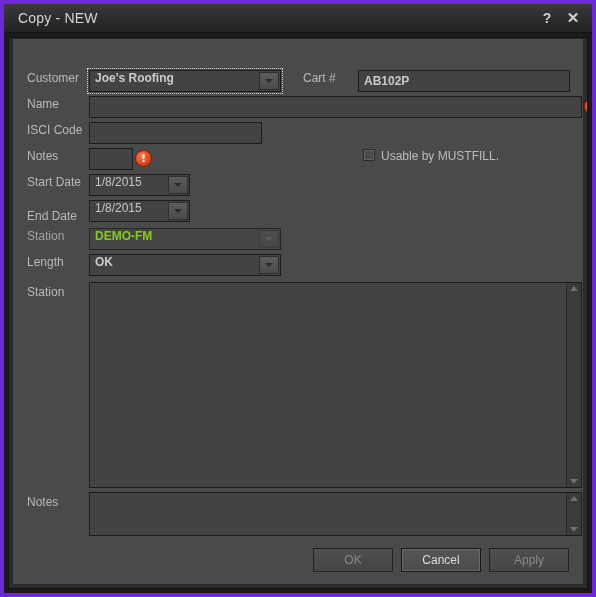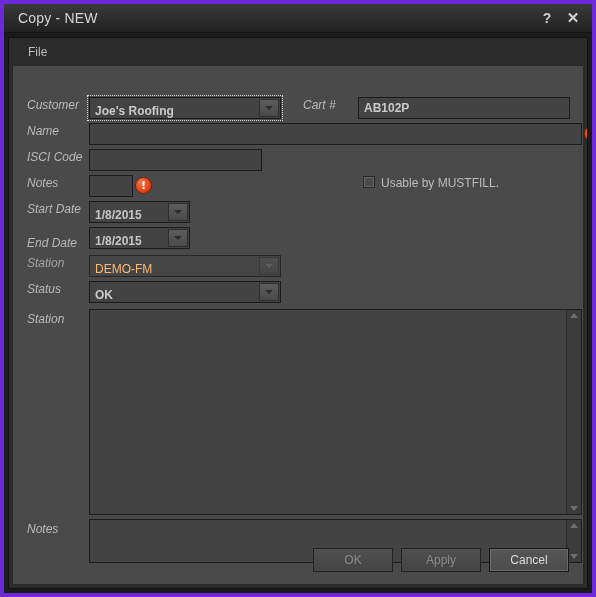--- a/index.html
+++ b/index.html
@@ -93,21 +93,21 @@
     align-items: center;
     justify-content: flex-end;
     padding-right: 12px;
     font-size: 11.5px;
     color: #bdbdbd;
   }
 
   
   .form { position: absolute; left: 0; top: 22px; right: 0; bottom: 0; }
 
-  .row { position: absolute; display: flex; align-items: flex-start; font-style: italic; }
+  .row { position: absolute; display: flex; align-items: flex-start; }
   .lbl {
     font-size: 12px;
     color: #b9b9b9;
     white-space: nowrap;
   }
   .lbl.disabled { color: #a3a3a3; }
 
   
   .field {
     background: #434343;
@@ -121,51 +121,51 @@
     align-items: center;
     outline: none;
   }
   .field.val-bold { font-weight: bold; color: #c9c9c9; }
 
   .combo {
     background: #434343;
     border: 1px solid #1c1c1c;
     height: 22px;
     display: flex;
-    align-items: flex-end;
+    align-items: flex-start;
     position: relative;
   }
   .combo .cval {
     flex: 1 1 auto;
     padding: 0 4px 0 5px;
     font-size: 12px;
     color: #cacaca;
     font-weight: bold;
     overflow: hidden;
     white-space: nowrap;
   }
-  .combo.plain .cval { font-weight: bold; color: #c6c6c6; }
+  .combo.plain .cval { font-weight: normal; color: #c6c6c6; }
   .combo .cbtn {
     flex: 0 0 20px;
     align-self: stretch;
     margin: 1px 1px 1px 0;
     background: linear-gradient(to bottom, #5c5c5c, #4a4a4a);
     border: 1px solid #2f2f2f;
     display: flex; align-items: center; justify-content: center;
   }
   .arrow-dn {
     width: 0; height: 0;
     border-left: 4px solid transparent;
     border-right: 4px solid transparent;
     border-top: 4px solid #2b2b2b;
   }
   .combo.focused { outline: 1px dotted #d8d8d8; outline-offset: 1px; }
 
   .combo.disabled { background: #454545; border-color: #262626; }
-  .combo.disabled .cval { color: #fdba74; font-weight: normal; }
+  .combo.disabled .cval { color: #84cc16; font-weight: bold; }
   .combo.disabled .cbtn {
     background: linear-gradient(to bottom, #4e4e4e, #454545);
     border-color: #3a3a3a;
   }
   .combo.disabled .arrow-dn { border-top-color: #5e5e5e; }
 
   
   .err-icon {
     width: 17px; height: 17px;
     border-radius: 50%;
@@ -262,23 +262,20 @@
 <div class="window">
 
   <div class="titlebar">
     <div class="title-text">Copy - NEW</div>
     <div class="win-btn help">?</div>
     <div class="win-btn">✕</div>
   </div>
 
   <div class="client">
 
-    <div class="menubar">
-      <div class="menu-item">File</div>
-    </div>
 
     <div class="panel">
 
 
       <div class="form">
 
         <div class="row" style="left:14px; top:10px;">
           <div class="lbl" style="width:62px;">Customer</div>
         </div>
         <div class="combo focused" style="position:absolute; left:76px; top:9px; width:192px;">
@@ -347,21 +344,21 @@
           <div class="lbl disabled">Station</div>
         </div>
         <div class="combo plain disabled" style="position:absolute; left:76px; top:167px; width:192px;">
           <div class="cval">DEMO-FM</div>
           <div class="cbtn">
             <span class="arrow-dn"></span>
           </div>
         </div>
 
         <div class="row" style="left:14px; top:194px;">
-          <div class="lbl">Status</div>
+          <div class="lbl">Length</div>
         </div>
         <div class="combo" style="position:absolute; left:76px; top:193px; width:192px;">
           <div class="cval">OK</div>
           <div class="cbtn">
             <span class="arrow-dn"></span>
           </div>
         </div>
 
         <div class="row" style="left:14px; top:224px;">
           <div class="lbl">Station</div>
@@ -380,20 +377,20 @@
         <div class="ta-wrap" style="left:76px; top:431px; width:493px; height:44px;">
           <textarea class="ta" style=""></textarea>
           <div class="sbar">
             <span class="sb-up"></span>
             <span class="sb-dn"></span>
           </div>
         </div>
 
         <div class="btnrow">
           <div class="btn">OK</div>
+          <div class="btn enabled">Cancel</div>
           <div class="btn">Apply</div>
-          <div class="btn enabled">Cancel</div>
         </div>
 
       </div>
     </div>
   </div>
 </div>
 
 </body></html>

